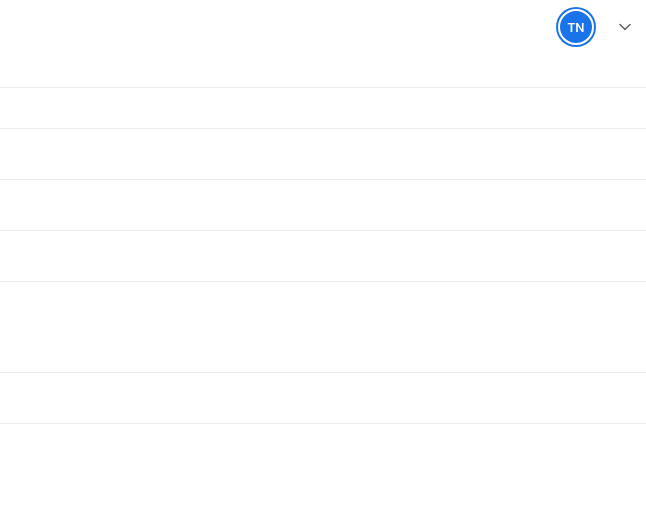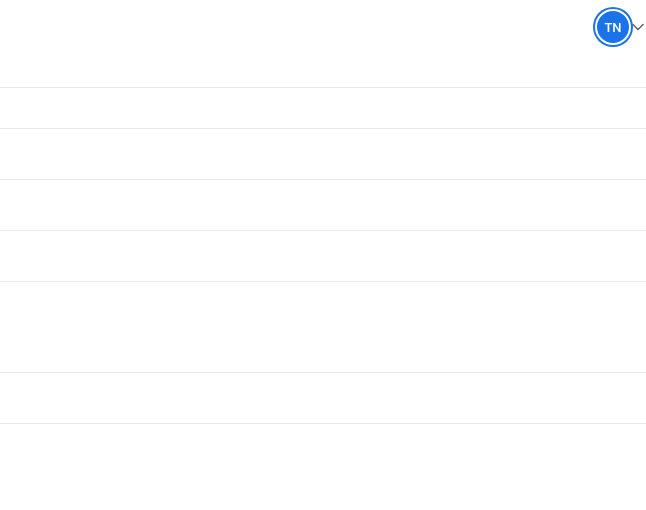--- a/index.html
+++ b/index.html
@@ -15,22 +15,22 @@
       overflow: hidden;
       position: relative;
     }
     .header {
       position: absolute;
       top: 0;
       right: 0;
       height: 54px;
       display: flex;
       align-items: center;
-      padding-right: 1px;
-      gap: 0;
+      padding-right: 14px;
+      gap: 24px;
     }
     .avatar {
       width: 36px;
       height: 36px;
       border-radius: 50%;
       background: #1a73e8;
       border: 2px solid #ffffff;
       box-shadow: 0 0 0 2px #1a73e8;
       display: flex;
       align-items: center;

